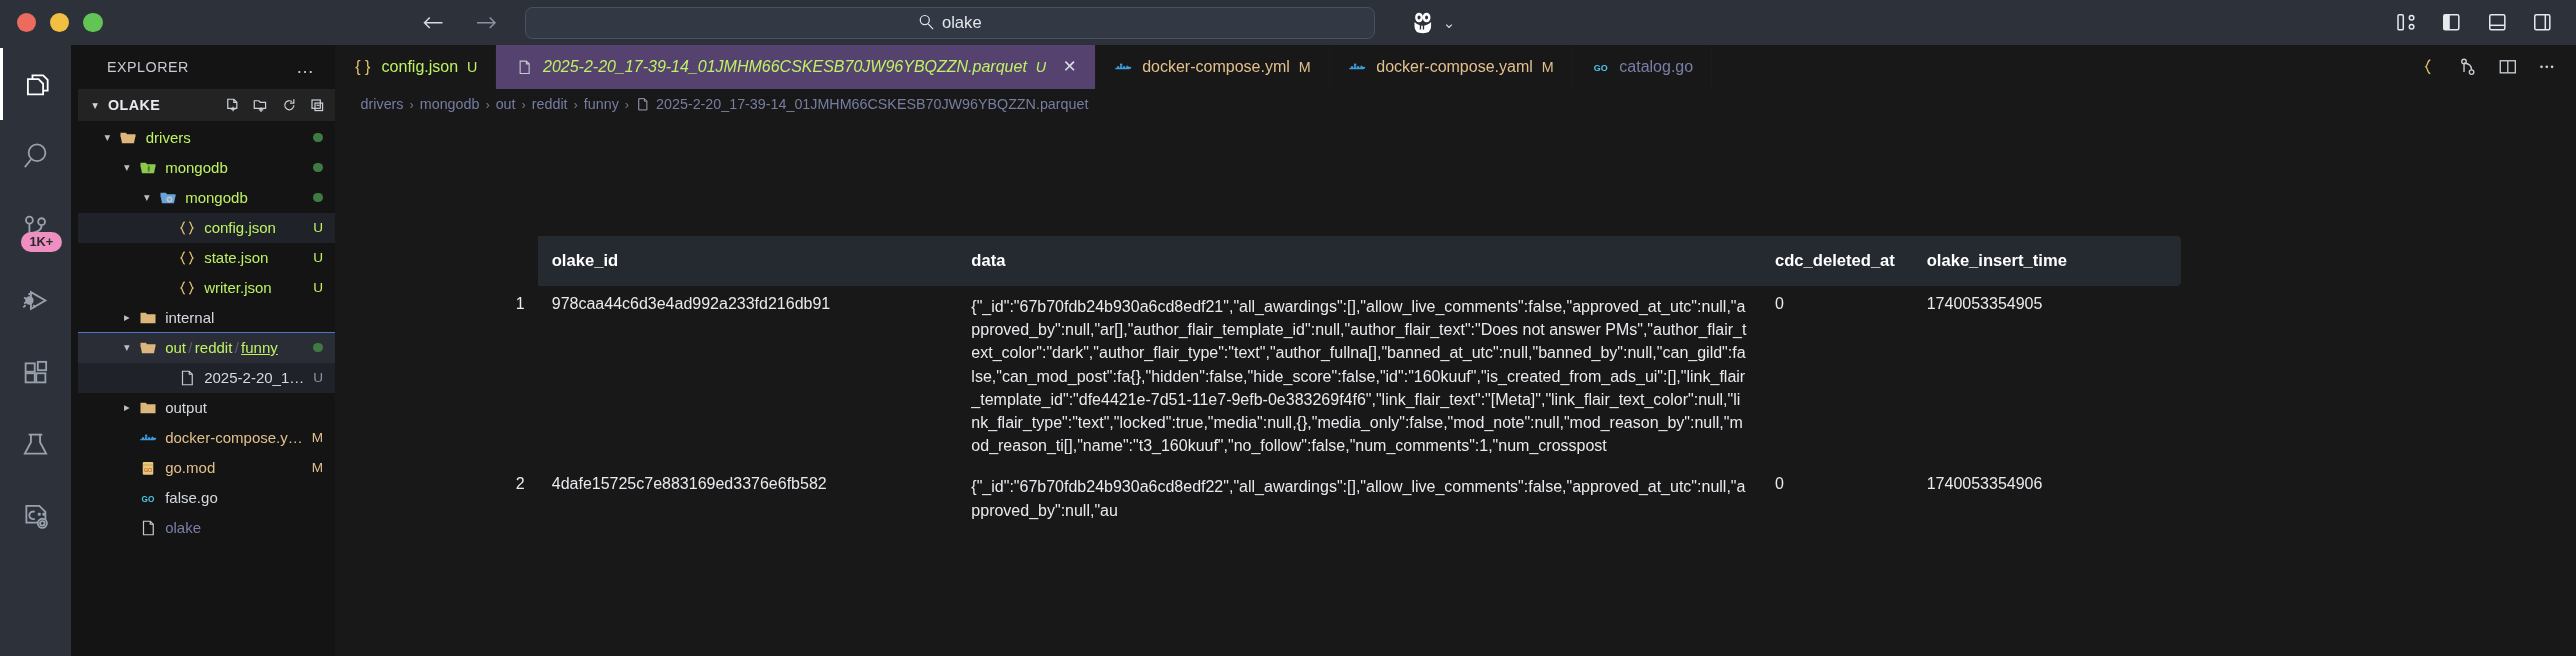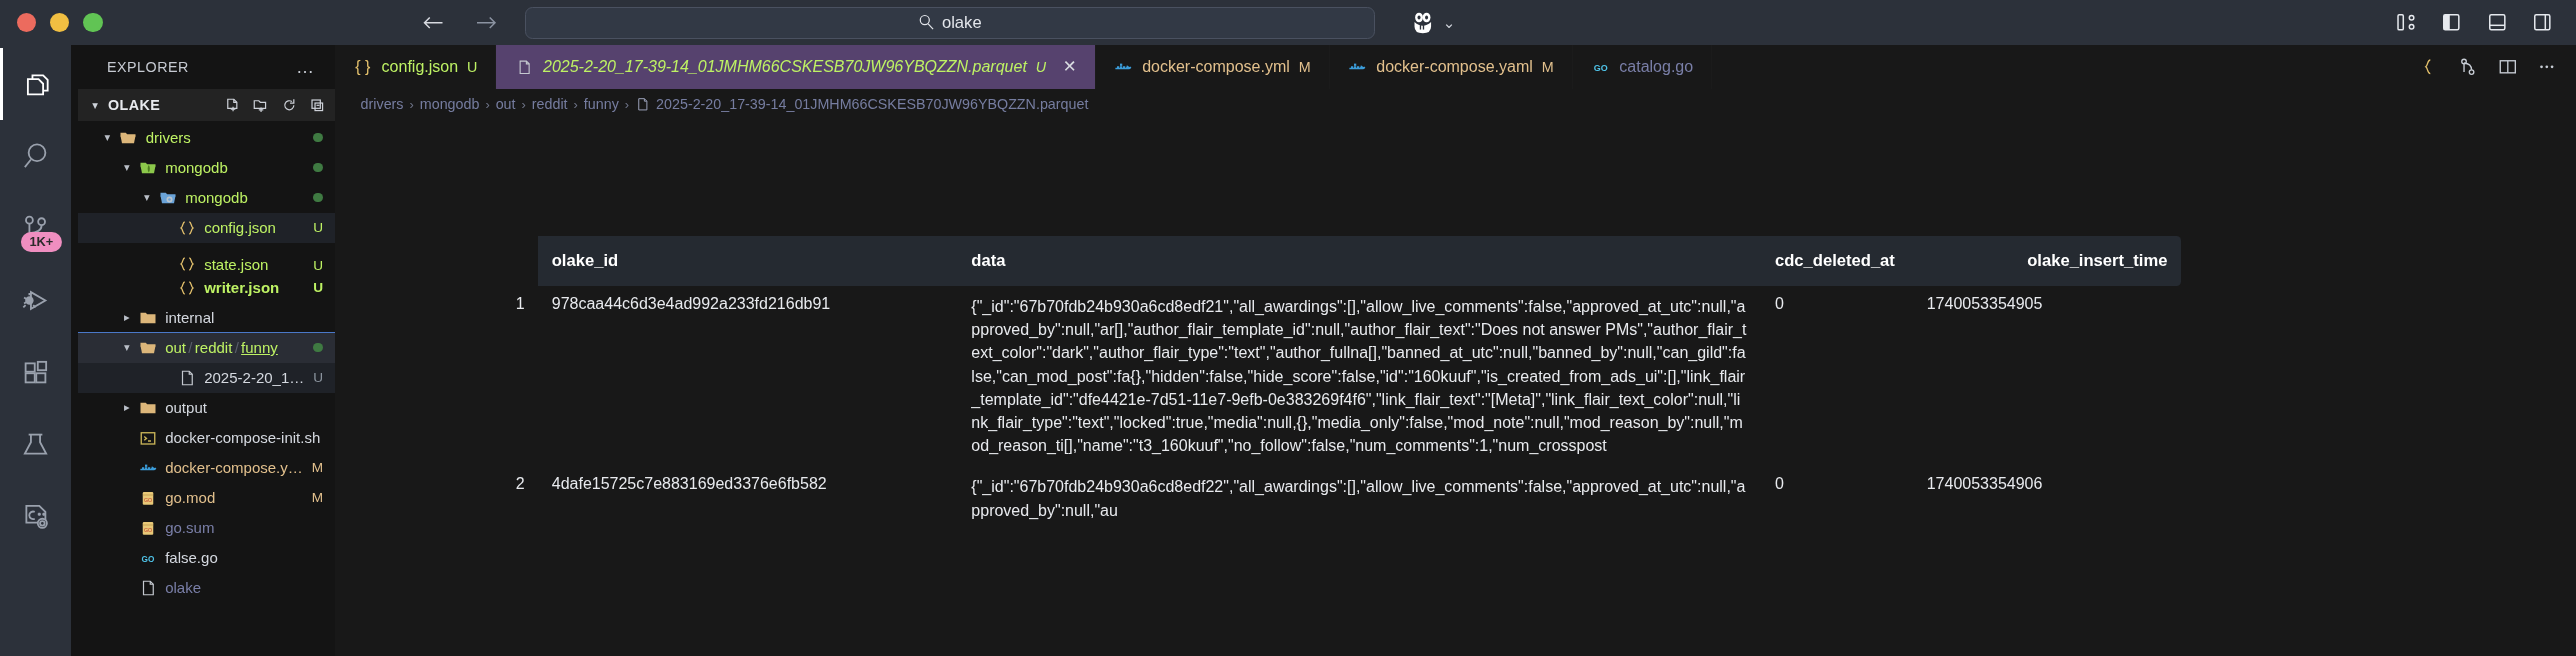--- a/index.html
+++ b/index.html
@@ -382,33 +382,33 @@
           <span class="ticon">
             <svg viewBox="0 0 24 24" fill="none" stroke="#e3c06c" stroke-width="1.8">
                 <path d="M9 4c-3 0-2 6-5 8c3 2 2 8 5 8"></path>
                 <path d="M15 4c3 0 2 6 5 8c-3 2-2 8-5 8"></path>
               </svg>
           </span>
           <span class="tlabel c-green">config.json</span>
           <span class="tstat c-green">U</span>
         </div>
 
-        <div class="trow" style="padding-left:78px;align-items:flex-end;">
+        <div class="trow" style="padding-left:78px;">
           <span class="twist"></span>
           <span class="ticon">
             <svg viewBox="0 0 24 24" fill="none" stroke="#e3c06c" stroke-width="1.8">
                 <path d="M9 4c-3 0-2 6-5 8c3 2 2 8 5 8"></path>
                 <path d="M15 4c3 0 2 6 5 8c-3 2-2 8-5 8"></path>
               </svg>
           </span>
           <span class="tlabel c-green">state.json</span>
           <span class="tstat c-green">U</span>
         </div>
 
-        <div class="trow" style="padding-left:78px;font-weight:bold;">
+        <div class="trow" style="padding-left:78px;">
           <span class="twist"></span>
           <span class="ticon">
             <svg viewBox="0 0 24 24" fill="none" stroke="#e3c06c" stroke-width="1.8">
                 <path d="M9 4c-3 0-2 6-5 8c3 2 2 8 5 8"></path>
                 <path d="M15 4c3 0 2 6 5 8c-3 2-2 8-5 8"></path>
               </svg>
           </span>
           <span class="tlabel c-green">writer.json</span>
           <span class="tstat c-green">U</span>
         </div>
@@ -450,30 +450,20 @@
         <div class="trow" style="padding-left:39px;">
           <span class="twist">▸</span>
           <span class="ticon">
             <svg viewBox="0 0 24 24" fill="#dcb67a">
                 <path d="M2 5h7l2 2h11v12H2z"></path>
               </svg>
           </span>
           <span class="tlabel c-white">output</span>
         </div>
 
-        <div class="trow" style="padding-left:39px;">
-          <span class="twist"></span>
-          <span class="ticon">
-            <svg viewBox="0 0 24 24" fill="none" stroke="#c9b458" stroke-width="1.8">
-                <rect x="3" y="5" width="18" height="15"></rect>
-                <path d="M7 10 L10 12.5 L7 15 M12 16 H16"></path>
-              </svg>
-          </span>
-          <span class="tlabel c-white">docker-compose-init.sh</span>
-        </div>
 
         <div class="trow" style="padding-left:39px;">
           <span class="twist"></span>
           <span class="ticon">
             <svg viewBox="0 0 24 24" fill="#3b9cd9">
                 <rect x="4" y="11" width="3" height="3"></rect>
                 <rect x="8" y="11" width="3" height="3"></rect>
                 <rect x="12" y="11" width="3" height="3"></rect>
                 <rect x="8" y="7.5" width="3" height="3"></rect>
                 <path d="M2 15 h18 c2 0 3-2 3-3c-1.5-1-3 0-3 0c-.5-2-3-2-3-2c0 3-2 3-2 3H2c-.5 2 0 2 0 2z"></path>
@@ -489,31 +479,20 @@
             <svg viewBox="0 0 24 24" style="font-size:20px">
                 <rect x="5" y="4" width="14" height="17" rx="1.5" fill="#e8c877"></rect>
                 <path d="M5 8 H19" stroke="#b99a4c" stroke-width="1"></path>
                 <text x="12" y="17" font-size="7" fill="#c0392b" text-anchor="middle" font-family="Liberation Sans">GO</text>
               </svg>
           </span>
           <span class="tlabel c-orange">go.mod</span>
           <span class="tstat c-orange">M</span>
         </div>
 
-        <div class="trow" style="padding-left:39px;">
-          <span class="twist"></span>
-          <span class="ticon">
-            <svg viewBox="0 0 24 24" style="font-size:20px">
-                <rect x="5" y="4" width="14" height="17" rx="1.5" fill="#e8c877"></rect>
-                <path d="M5 8 H19" stroke="#b99a4c" stroke-width="1"></path>
-                <text x="12" y="17" font-size="7" fill="#c0392b" text-anchor="middle" font-family="Liberation Sans">GO</text>
-              </svg>
-          </span>
-          <span class="tlabel c-blueish">go.sum</span>
-        </div>
 
         <div class="trow" style="padding-left:39px;">
           <span class="twist"></span>
           <span class="ticon">
             <svg viewBox="0 0 24 24" style="font-size:20px">
                 <text x="12" y="17" font-size="11" fill="#4fc3e8" text-anchor="middle" font-weight="bold" font-family="Liberation Sans">GO</text>
               </svg>
           </span>
           <span class="tlabel c-white">false.go</span>
         </div>
@@ -634,21 +613,21 @@
       <div class="edit-scroll">
 
 
         <table class="results">
           <thead>
             <tr>
               <th style="width:44px;background:transparent;"></th>
               <th style="width:354px;">olake_id</th>
               <th style="width:678px;">data</th>
               <th style="width:128px;">cdc_deleted_at</th>
-              <th style="width:226px;text-align:right;">olake_insert_time</th>
+              <th style="width:226px;">olake_insert_time</th>
             </tr>
           </thead>
           <tbody>
             <tr>
               <td class="rownum">1</td>
               <td class="c-id">978caa44c6d3e4ad992a233fd216db91</td>
               <td class="c-data">{"_id":"67b70fdb24b930a6cd8edf21","all_awardings":[],"allow_live_comments":false,"approved_at_utc":null,"approved_by":null,"ar[],"author_flair_template_id":null,"author_flair_text":"Does not answer PMs","author_flair_text_color":"dark","author_flair_type":"text","author_fullna[],"banned_at_utc":null,"banned_by":null,"can_gild":false,"can_mod_post":fa{},"hidden":false,"hide_score":false,"id":"160kuuf","is_created_from_ads_ui":[],"link_flair_template_id":"dfe4421e-7d51-11e7-9efb-0e383269f4f6","link_flair_text":"[Meta]","link_flair_text_color":null,"link_flair_type":"text","locked":true,"media":null,{},"media_only":false,"mod_note":null,"mod_reason_by":null,"mod_reason_ti[],"name":"t3_160kuuf","no_follow":false,"num_comments":1,"num_crosspost</td>
               <td class="c-cdc">0</td>
               <td class="c-time">1740053354905</td>
             </tr>

